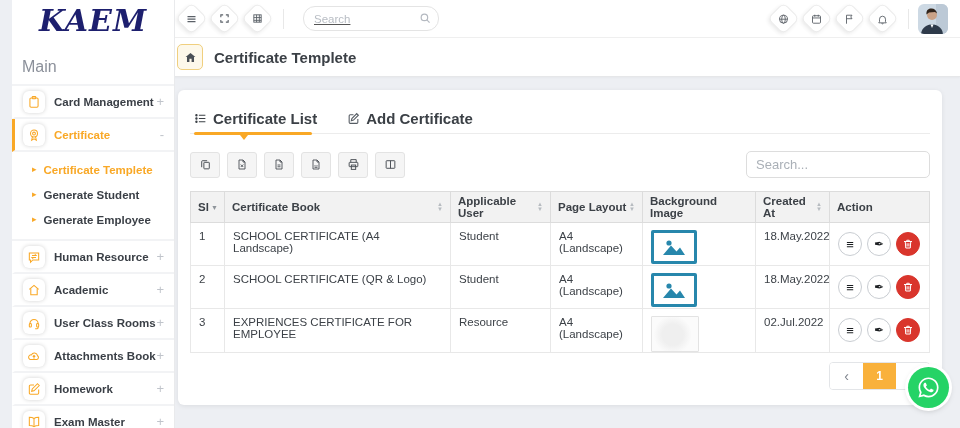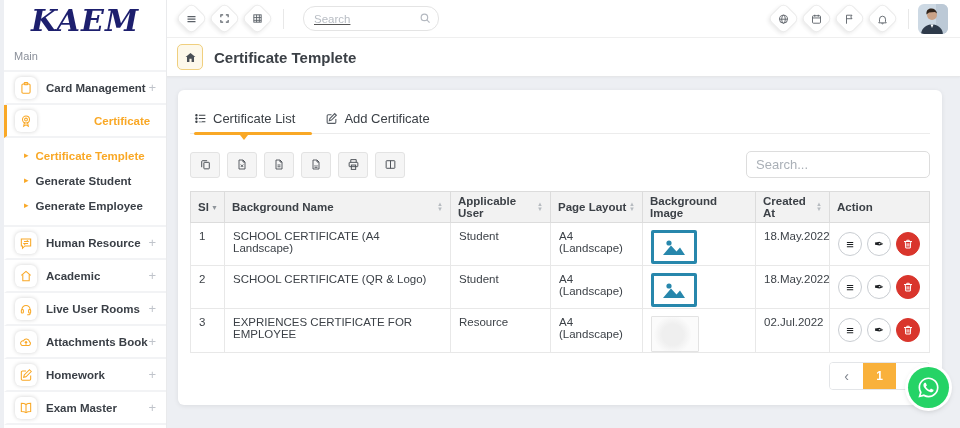--- a/index.html
+++ b/index.html
@@ -1,24 +1,24 @@
 <!DOCTYPE html>
 <html><head>
 <meta charset="utf-8">
 <style>
   * { margin:0; padding:0; box-sizing:border-box; }
   html,body { width:960px; height:428px; overflow:hidden; font-family:"Liberation Sans", sans-serif; background:#edeff3; }
 
   
-  #sidebar { position:absolute; left:4px; top:0; width:163px; height:428px; background:#fff; border-right:1px solid #e9eaec; z-index:20; }
+  #sidebar { position:absolute; left:12px; top:0; width:163px; height:428px; background:#fff; border-right:1px solid #e9eaec; z-index:20; }
   .logo { text-align:center; padding-top:3px; font-family:"DejaVu Serif", serif; font-style:italic; font-weight:700; font-size:30px; color:#1d1f6e; letter-spacing:1px; }
-  .section-label { margin:12px 0 8px 10px; font-size:11px; color:#8b909a; }
+  .section-label { margin:20px 0 8px 10px; font-size:16px; color:#8b909a; }
   .menu { border-top:2px solid #f2f3f5; }
   .side-item { height:33px; display:flex; align-items:center; padding:0 10px 0 8px; border-left:3px solid transparent; border-bottom:2px solid #f2f3f5; background:#fff; cursor:pointer; }
-  .side-item.active { border-left-color:#F9A826;gap:48px; }
+  .side-item.active { border-left-color:#F9A826; }
   .icon-box { width:22px; height:22px; border-radius:6px; background:#fff; box-shadow:0 0 4px rgba(0,0,0,.18); display:flex; align-items:center; justify-content:center; margin-right:9px; flex:0 0 auto; }
   .side-label { font-size:11.5px; font-weight:700; color:#3a3f46;text-align:right; }
   .side-item.active .side-label { color:#F9A826; }
   .toggle { margin-left:auto; color:#c0c4cb; font-size:13px; }
   .submenu { padding:5px 0 7px; border-bottom:2px solid #f2f3f5; background:#fff; }
   .sub-item { display:flex; align-items:center; height:25px; padding-left:20px; gap:7px; cursor:pointer; }
   .sub-arrow { color:#F9A826; font-size:9px; line-height:1; }
   .sub-label { font-size:11.5px; font-weight:700; color:#3a3f46; }
   .sub-item.active .sub-label { color:#F9A826; }
 
@@ -37,21 +37,21 @@
   
   #breadcrumb { position:absolute; left:163px; top:38px; width:797px; height:39px; background:#fff; border-bottom:1px solid #e6e7e9; box-shadow:0 1px 2px rgba(0,0,0,.03); display:flex; align-items:center; padding:0 14px; gap:11px; z-index:9; }
   .home-btn { width:26px; height:26px; border:1px solid #f0cf7e; background:#fdf8ea; border-radius:5px; display:flex; align-items:center; justify-content:center; cursor:pointer; }
   .page-title { font-size:15px; font-weight:700; color:#3b4046; }
 
   
   #content { position:absolute; left:163px; top:77px; width:797px; height:351px; background:#edeff3; }
   #card { position:absolute; left:15px; top:13px; width:764px; height:315px; background:#fff; border-radius:6px; box-shadow:0 1px 5px rgba(0,0,0,.08); padding:0 12px; }
 
   .tabs-row { position:relative; display:flex; gap:30px; padding:14px 4px 0; border-bottom:1px solid #ececec; height:44px; }
-  .tab { display:flex; align-items:center; gap:6px; font-size:13px; font-weight:400; color:#3b4046; cursor:pointer; }
+  .tab { display:flex; align-items:center; gap:6px; font-size:15px; font-weight:700; color:#3b4046; cursor:pointer; }
   .tab-underline { position:absolute; left:4px; bottom:-2px; width:118px; height:3px; background:#F9A826; border-radius:2px; }
   .tab-underline::after { content:""; position:absolute; top:3px; left:46px; border:4px solid transparent; border-top:5px solid #F9A826; }
 
   .toolbar { display:flex; align-items:center; margin-top:17px; }
   .tool-group { display:flex; gap:7px; }
   .tool-btn { width:30px; height:26px; background:#f5f5f5; border:1px solid #e3e3e3; border-radius:3px; display:flex; align-items:center; justify-content:center; cursor:pointer; }
   .tsearch { margin-left:auto; }
   .tsearch input { width:184px; height:27px; border:1px solid #ddd; border-radius:5px; padding:0 9px; font-size:13px; color:#555; outline:none; }
   .tsearch input::placeholder { color:#aab0b7; }
 
@@ -147,21 +147,21 @@
 
     <div class="side-item">
       <span class="icon-box">
         <svg width="14" height="14" viewBox="0 0 24 24" fill="none" stroke="#F9A826" stroke-width="1.8">
             <path d="M5 13a7 7 0 0 1 14 0"></path>
             <rect x="4" y="13" width="3.5" height="6" rx="1.5"></rect>
             <rect x="16.5" y="13" width="3.5" height="6" rx="1.5"></rect>
             <path d="M19 19v1a2 2 0 0 1-2 2h-3"></path>
           </svg>
       </span>
-      <span class="side-label">Live User Rooms</span>
+      <span class="side-label">User Class Rooms</span>
       <span class="toggle">+</span>
     </div>
 
     <div class="side-item">
       <span class="icon-box">
         <svg width="14" height="14" viewBox="0 0 24 24" fill="none" stroke="#F9A826" stroke-width="1.8">
             <path d="M7 18a4 4 0 1 1 .6-7.9A5.5 5.5 0 0 1 18 11.5 3.6 3.6 0 0 1 17 18H7z"></path>
             <path d="M12 16.5V11M9.8 13.2 12 11l2.2 2.2"></path>
           </svg>
       </span>
@@ -354,21 +354,21 @@
       <thead>
         <tr>
           <th>
               <div class="th-flex">
                 <span>Sl</span>
                 <span class="sort-single">▼</span>
               </div>
             </th>
           <th>
               <div class="th-flex">
-                <span>Background Name</span>
+                <span>Certificate Book</span>
                 <span class="sort-dbl">
                   <span>▲</span>
                   <span>▼</span>
                 </span>
               </div>
             </th>
           <th>
               <div class="th-flex">
                 <span>Applicable User</span>
                 <span class="sort-dbl">

